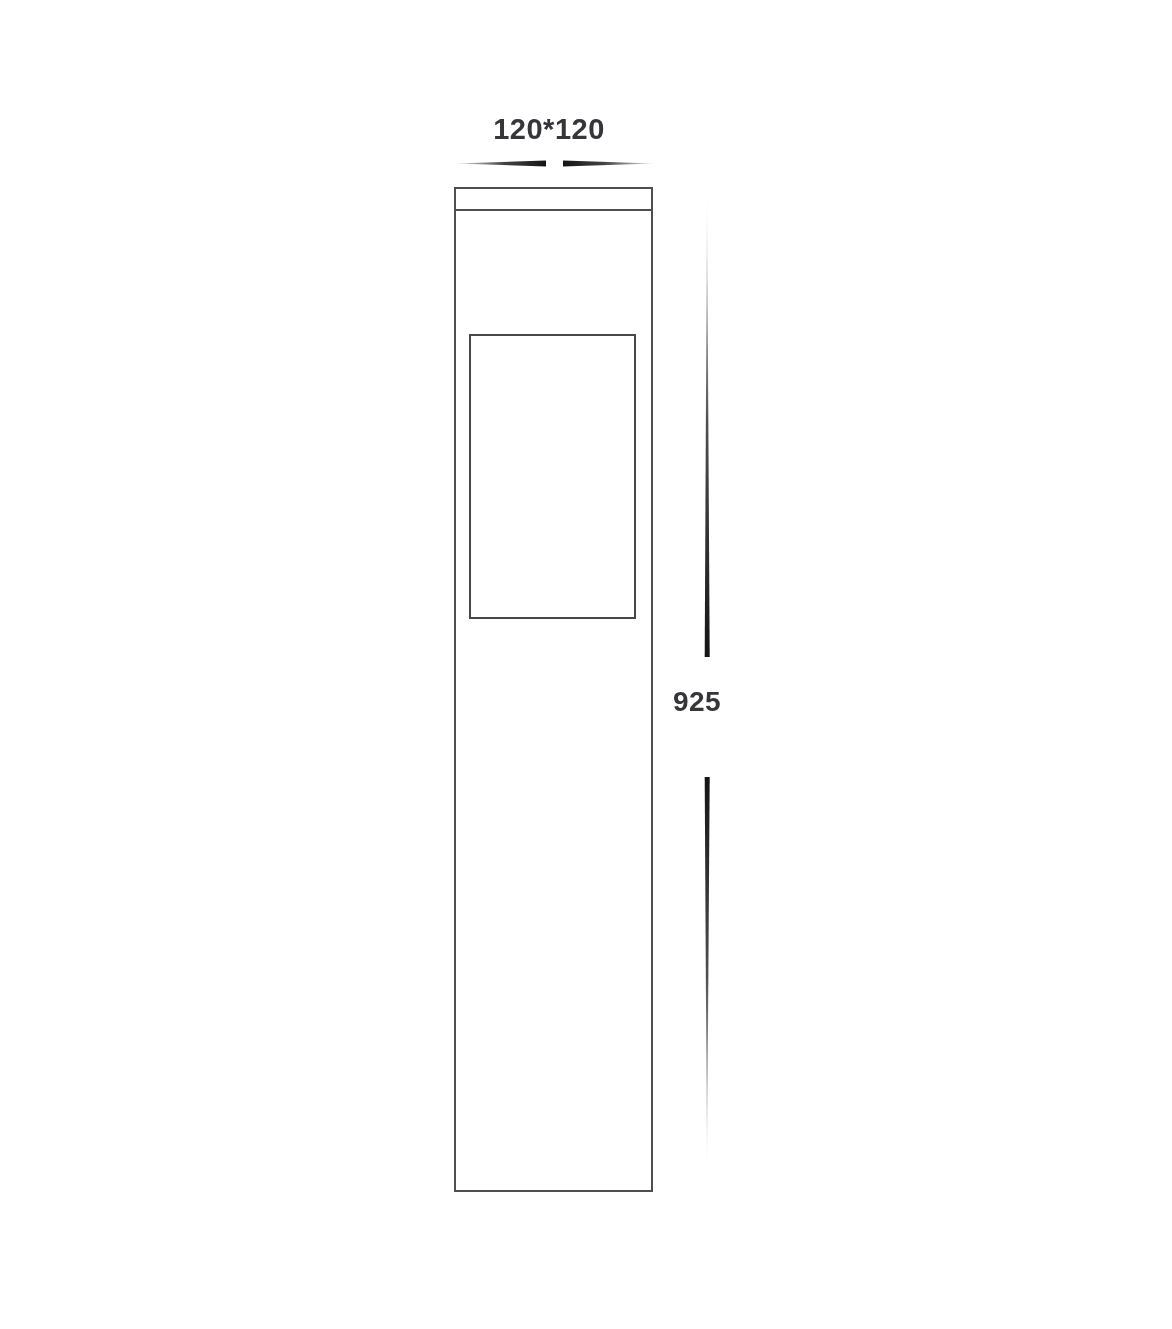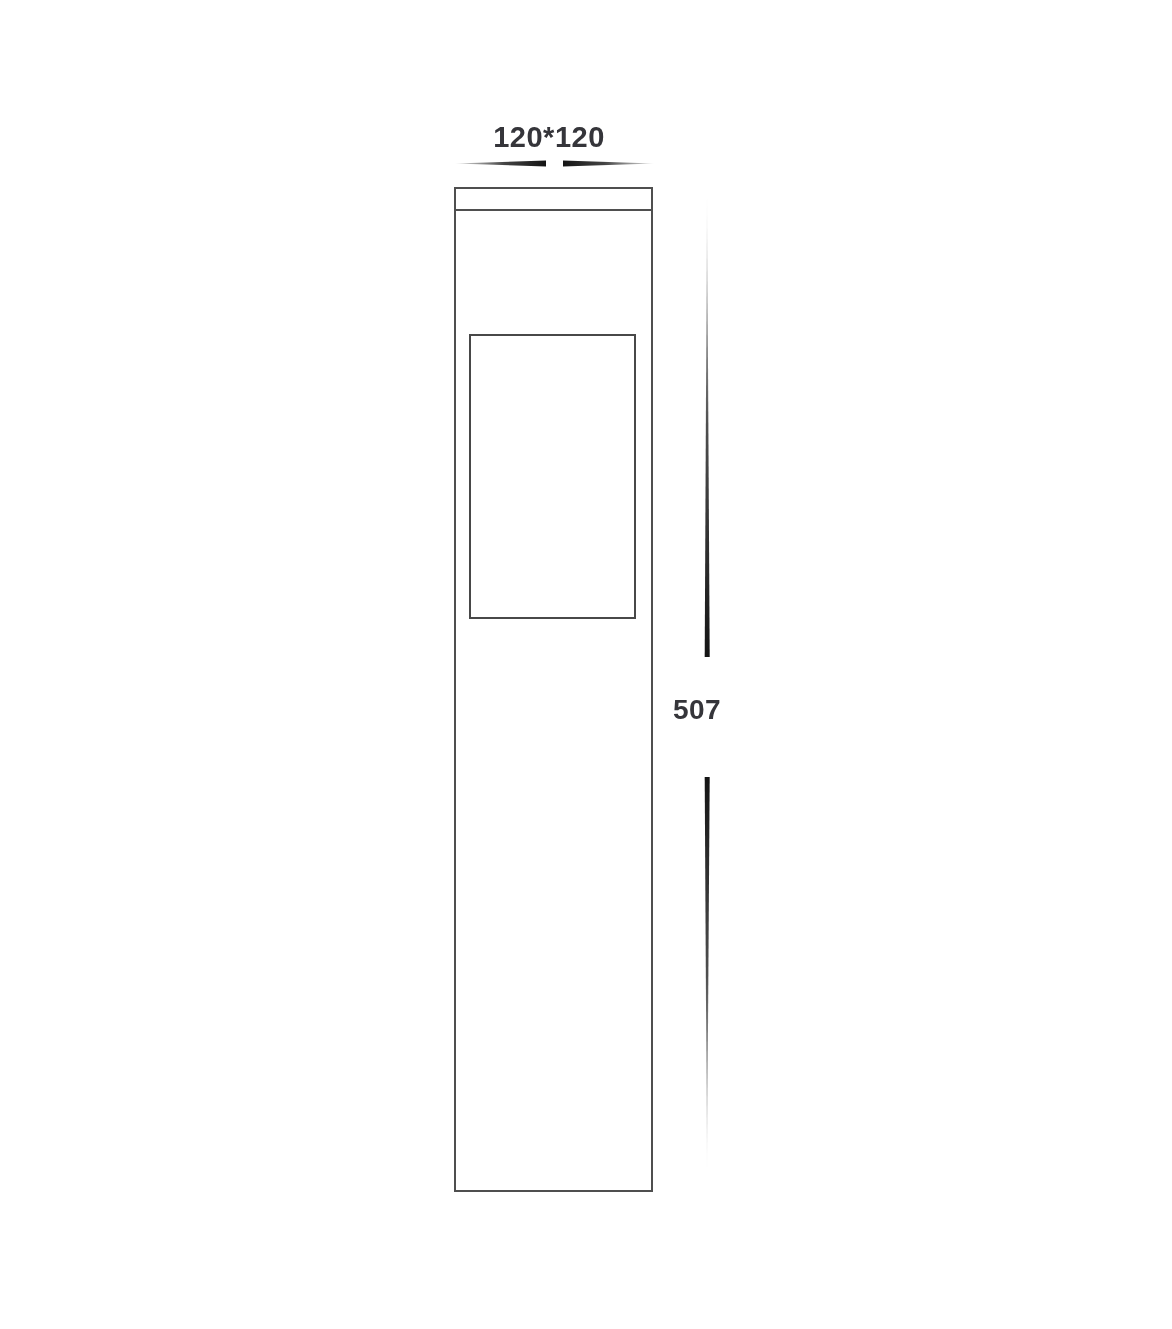--- a/index.html
+++ b/index.html
@@ -42,21 +42,20 @@
     border: 2px solid var(--window-outline, #484848);
     box-sizing: border-box;
     background: transparent;
   }
   .dim-label {
     position: absolute;
     color: var(--label-text, #35353a);
     font-weight: 600;
     letter-spacing: 0.5px;
     line-height: 1;
-    margin-top: 8px;
   }
   .width-label {
     left: 449px;
     top: 115px;
     width: 200px;
     text-align: center;
     font-size: 29px;
   }
   .height-label {
     left: 652px;
@@ -115,15 +114,15 @@
       <linearGradient id="fadeB" x1="0" y1="0" x2="0" y2="1">
         <stop class="stopA" offset="0" stop-opacity="1"></stop>
         <stop class="stopA" offset="0.5" stop-opacity="0.75"></stop>
         <stop class="stopA" offset="1" stop-opacity="0"></stop>
       </linearGradient>
     </defs>
     <polygon points="6,3 3.7,471 8.7,471" fill="url(#fadeT)"></polygon>
     <polygon points="3.7,591 8.7,591 6,990" fill="url(#fadeB)"></polygon>
   </svg>
 
-  <div class="dim-label height-label">507</div>
+  <div class="dim-label height-label">925</div>
 
 </div>
 
 </body></html>

